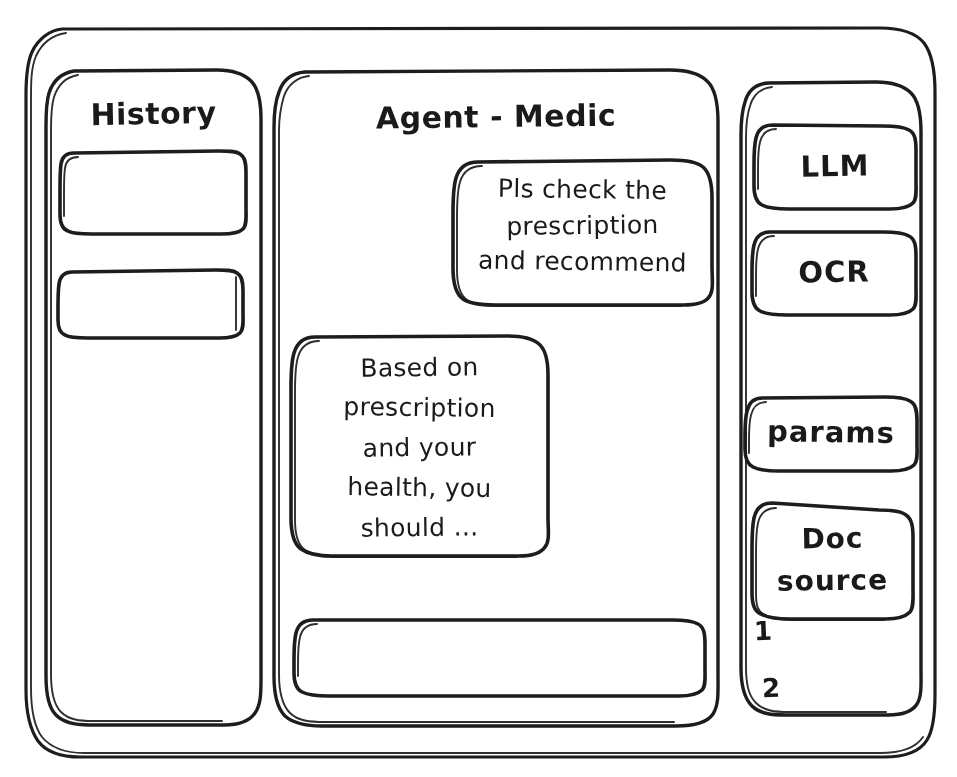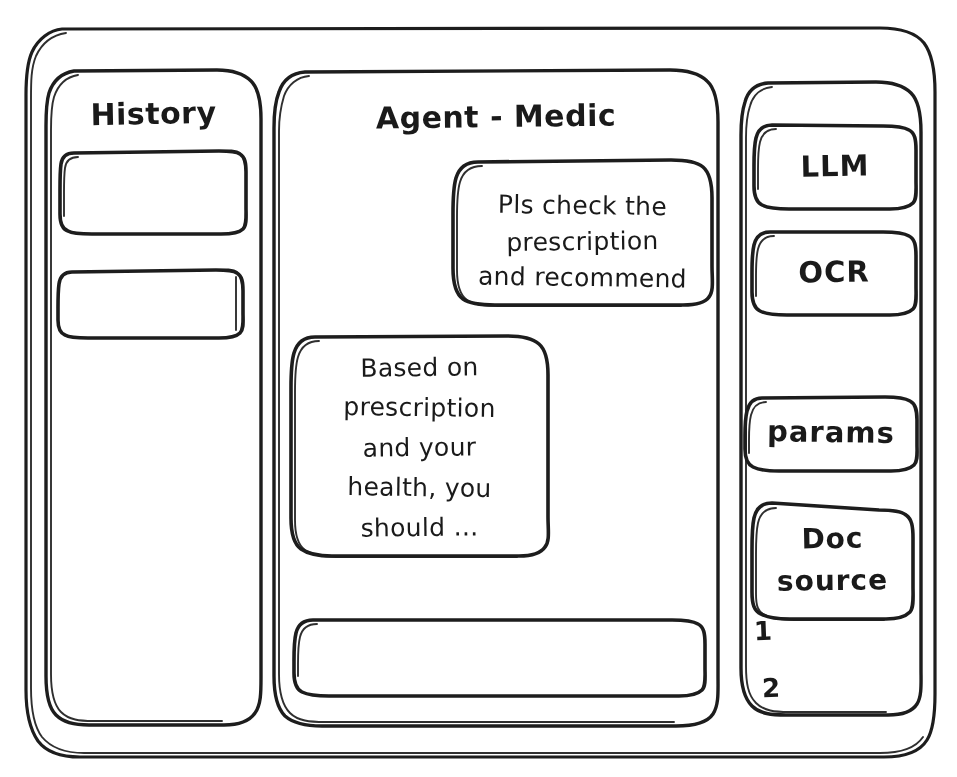--- a/index.html
+++ b/index.html
@@ -216,21 +216,21 @@
 
   <div class="hit" style="left:60px; top:151px; width:186px; height:83px;">
     <div class="txt" style="left:12px; top:28px; font-size:20px;"></div>
   </div>
   <div class="hit" style="left:58px; top:270px; width:185px; height:68px;">
     <div class="txt" style="left:12px; top:22px; font-size:20px;"></div>
   </div>
 
   <div class="txt panel-title r-3" style="left:274px; top:98px; width:444px; text-align:center;">Agent - Medic</div>
 
-  <div class="hit" style="left:453px; top:172px; width:259px; height:145px;">
+  <div class="hit" style="left:453px; top:156px; width:259px; height:145px;">
     <div class="txt bubble-text r-5" style="left:0px; top:18px; width:259px;">Pls check the</div>
     <div class="txt bubble-text r-3" style="left:0px; top:54px; width:259px;">prescription</div>
     <div class="txt bubble-text r-5" style="left:0px; top:90px; width:259px;">and recommend</div>
   </div>
 
   <div class="hit" style="left:291px; top:336px; width:221px; height:220px;text-decoration:underline;">
     <div class="txt bubble-text r-3" style="left:0px; top:16px; width:257px;">Based on</div>
     <div class="txt bubble-text r-5" style="left:0px; top:56px; width:257px;">prescription</div>
     <div class="txt bubble-text r-3" style="left:0px; top:96px; width:257px;">and your</div>
     <div class="txt bubble-text r-5" style="left:0px; top:136px; width:257px;">health, you</div>

